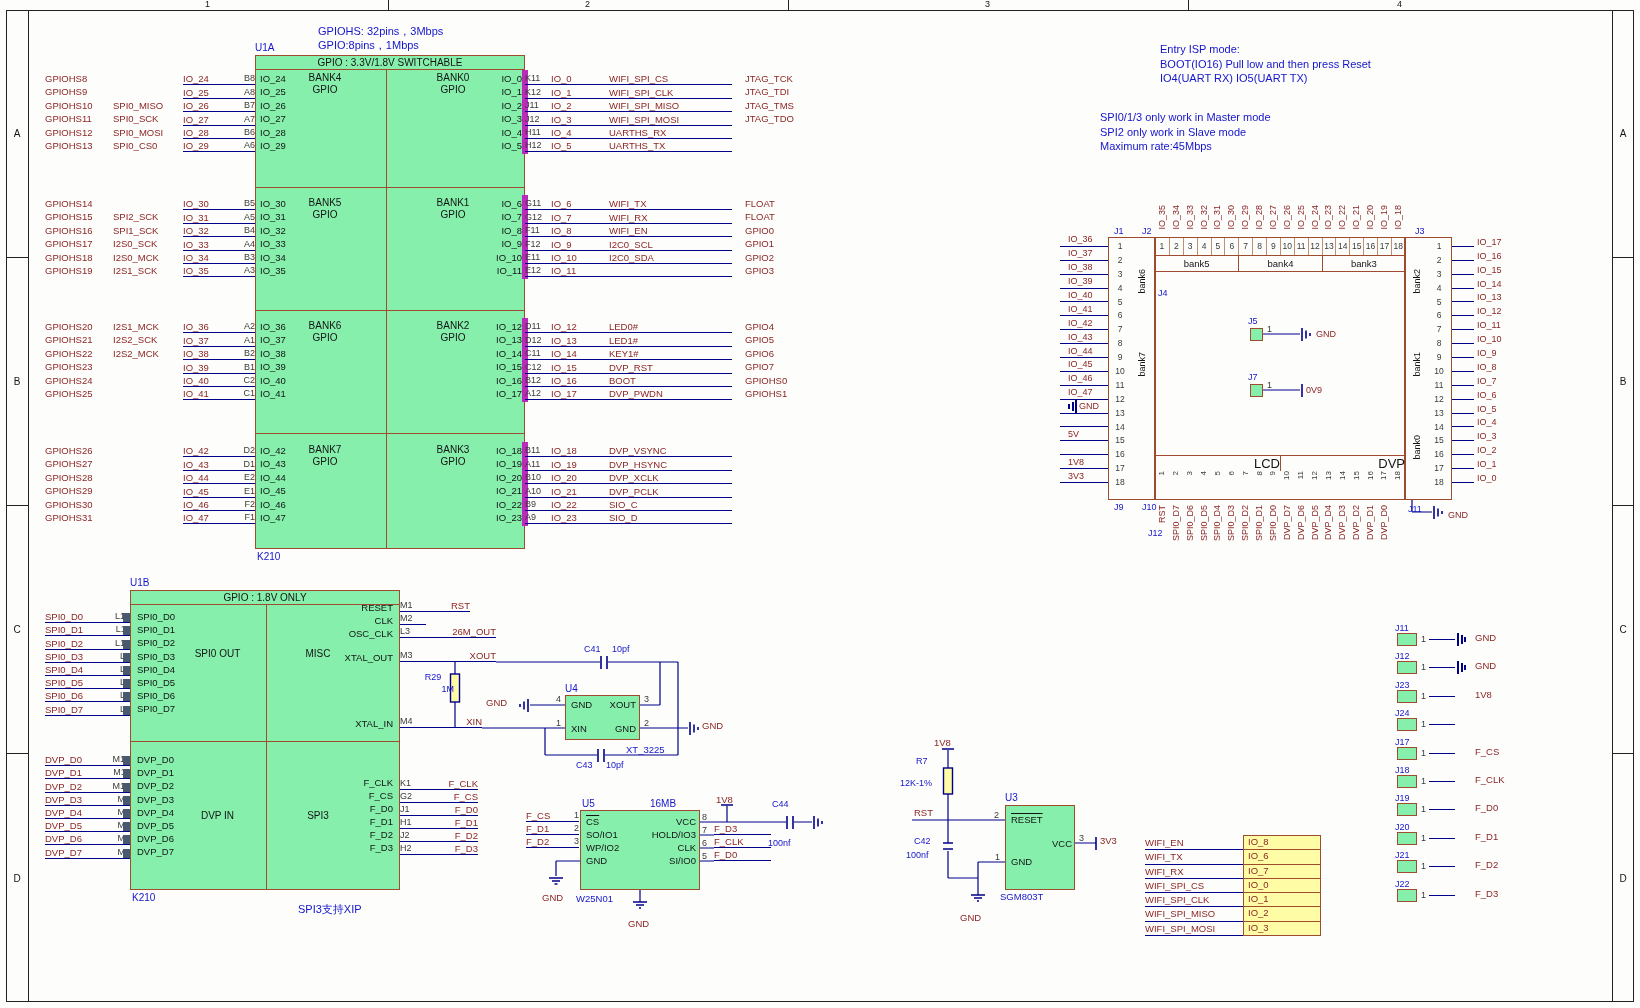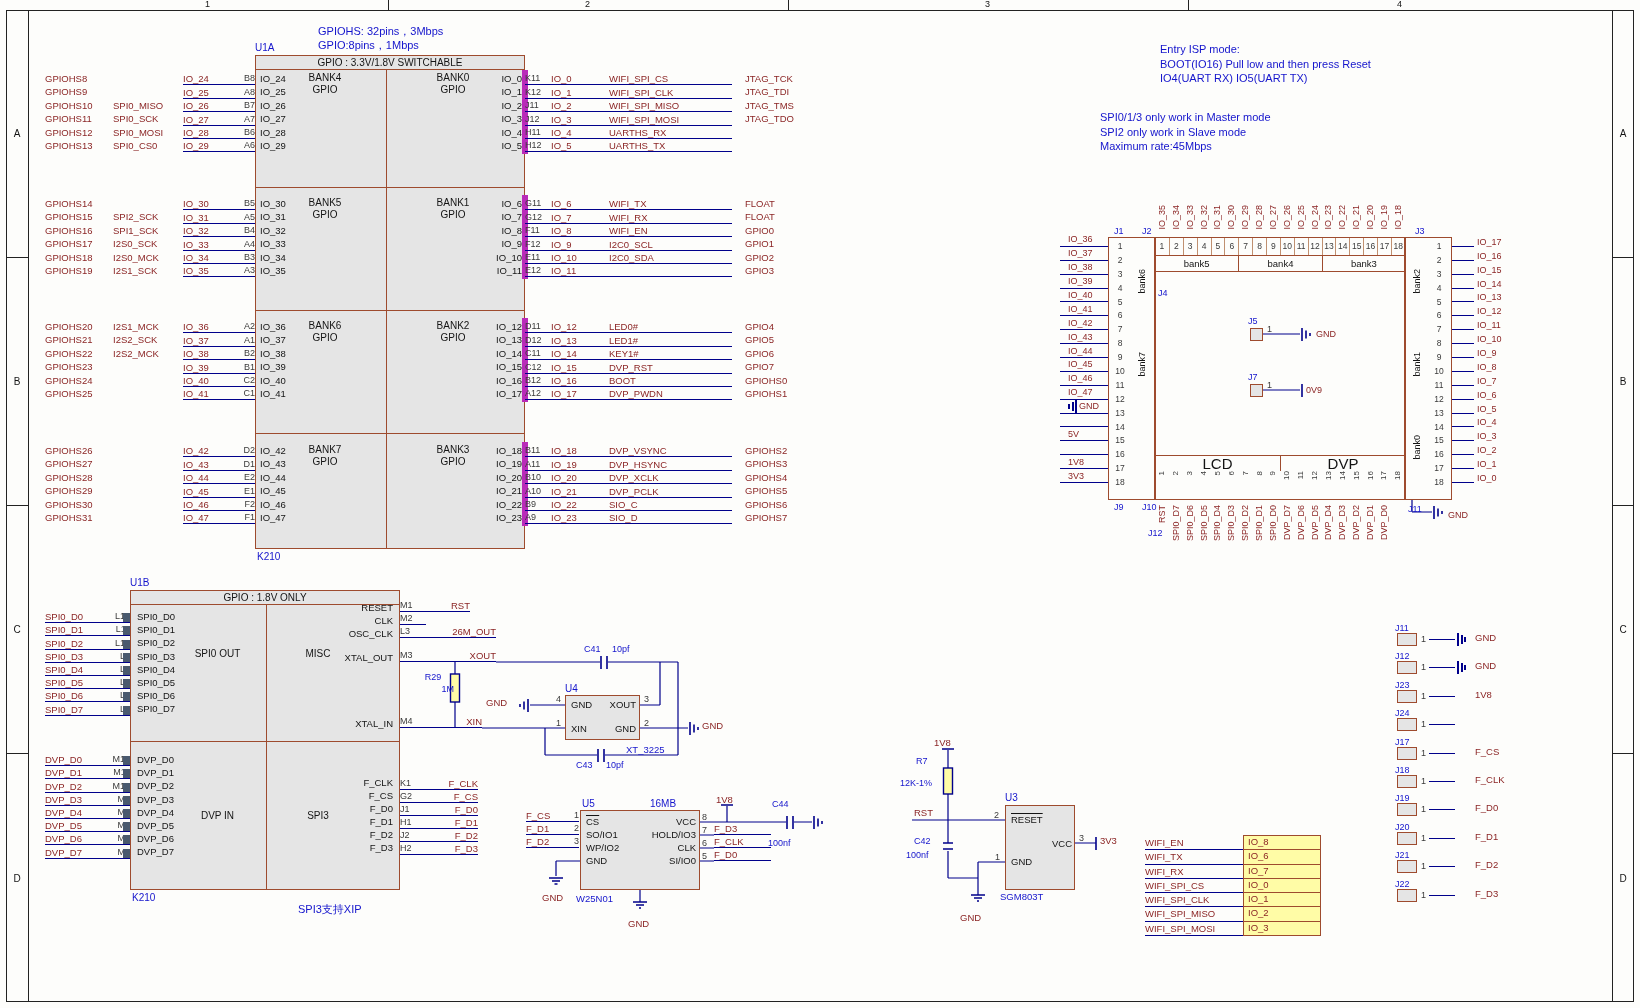--- a/index.html
+++ b/index.html
@@ -1,20 +1,20 @@
 <!DOCTYPE html>
 <html><head>
 <meta charset="utf-8">
 <style>
 *{margin:0;padding:0;box-sizing:border-box}
 html,body{width:1640px;height:1008px;background:#FDFDFB;font-family:"Liberation Sans","DejaVu Sans",sans-serif;font-size:10px;color:#141414;position:relative;overflow:hidden}
 .abs{position:absolute}
 .red{color:#8B2525}.blue{color:#1414CC}.gray{color:#3A3A3A}.ink{color:#141414}
 .f8{font-size:8px}.f9{font-size:9px}.f95{font-size:9.5px}.f10{font-size:10px}.f11{font-size:11px}
-.ybox{background:#e5e5e5;border:1px solid #9E4B2E}
+.ybox{background:#86efac;border:1px solid #9E4B2E}
 .obox{border:1px solid #9E4B2E}
 .fl{position:absolute;background:#222}
 .vtext{writing-mode:vertical-rl;transform:rotate(180deg);white-space:nowrap}
 .ovl{text-decoration:overline}
 .prow{display:flex;justify-content:space-between;align-items:flex-end;border-bottom:1px solid #00008B;font-size:9.5px;line-height:11px;white-space:nowrap}
 .cellcol>div{height:13.4px;line-height:13.2px;font-size:9.5px;white-space:nowrap}
 
 #zoneL{left:6px;top:10px;width:22px;height:992px;display:flex;flex-direction:column}
 #zoneR{left:1612px;top:10px;width:22px;height:992px;display:flex;flex-direction:column}
 .zcell{height:248px;display:flex;align-items:center;justify-content:center;border-bottom:1px solid #222;font-size:10px}
@@ -119,21 +119,21 @@
 .vbank{width:20px;height:83px;display:flex;align-items:center;justify-content:center;font-size:9px}
 #jg-rstrip{left:345px;top:79px;width:47px;height:263px}
 #jg-rnums{left:369px;top:82px;width:20px}
 #jg-lrows{left:0;top:75px;width:48px}
 .lrow{height:13.9px;border-bottom:1px solid #00008B;display:flex;align-items:center;padding-left:8px;font-size:9px;color:#8B2525;white-space:nowrap}
 #jg-rrows{left:392px;top:75px;width:80px}
 .rrow{display:flex;height:13.9px;align-items:flex-end}
 .rwseg{width:22px;height:100%;border-bottom:1px solid #00008B}
 .rlab{font-size:9px;color:#8B2525;padding-left:3px;line-height:10px}
 #jg-bot{left:95px;top:297px;width:250px;height:16px;display:flex;border-top:1px solid #9E4B2E}
-.botcell{flex:0 0 125px;text-align:center;font-size:15px;line-height:15px}
+.botcell{flex:0 0 125px;text-align:right;font-size:13px;line-height:15px}
 .botcell+.botcell{border-left:1px solid #9E4B2E}
 #jg-botnums{left:95px;top:313px;width:250px;height:28px;display:flex}
 #jg-botnets{left:95px;top:347px;width:236px;height:64px;display:flex}
 </style>
 </head>
 <body>
 
 <div>
   <div class="fl" style="left:6px;top:10px;width:1628px;height:1px"></div>
   <div class="fl" style="left:6px;top:1001px;width:1628px;height:1px"></div>
@@ -678,29 +678,20 @@
         <span class="pinw">B9</span>
         <span class="netw red">IO_22</span>
         <span class="sigw red">SIO_C</span>
       </div>
 
       <div class="prow">
         <span class="pinw">A9</span>
         <span class="netw red">IO_23</span>
         <span class="sigw red">SIO_D</span>
       </div>
-      </div>
-    <div class="c-s2 cellcol red">
-
-    <div>GPIOHS2</div>
-        <div>GPIOHS3</div>
-        <div>GPIOHS4</div>
-        <div>GPIOHS5</div>
-        <div>GPIOHS6</div>
-        <div>GPIOHS7</div>
       </div>
     <div class="bank2l ink">
       <div>BANK7</div>
       <div>GPIO</div>
     </div>
     <div class="bank2r ink">
       <div>BANK3</div>
       <div>GPIO</div>
     </div>
   </div>

